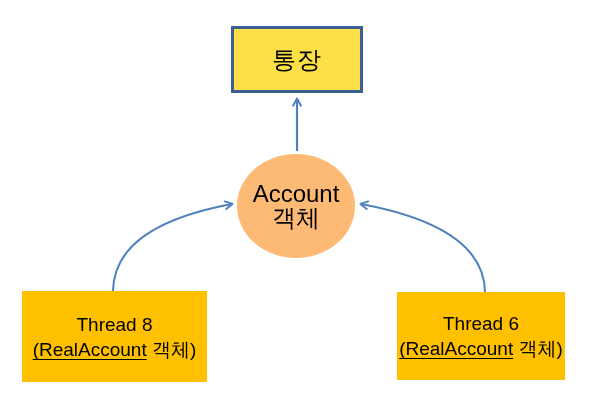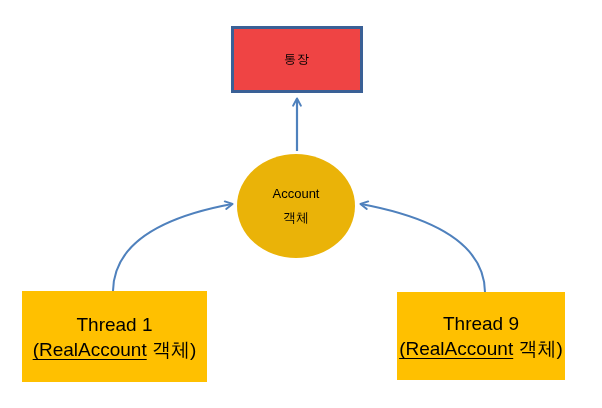--- a/index.html
+++ b/index.html
@@ -18,30 +18,30 @@
   }
   .shape {
     position: absolute;
     display: flex; flex-direction: column;
     align-items: center; justify-content: center;
     text-align: center;
     box-sizing: border-box;
   }
   .top-box {
     left: 231px; top: 26px; width: 132px; height: 67px;
-    background: #ef4444;
+    background: #fde047;
     border: 3px solid #3A6096;
-    font-size: 12px;
+    font-size: 24px;
     letter-spacing: 1px;
   }
   .ellipse {
     left: 237px; top: 154px; width: 118px; height: 104px;
-    background: #eab308;
+    background: #fdba74;
     border-radius: 50%;
-    font-size: 13px;
+    font-size: 24px;
     line-height: 24px;
   }
   .thread-box {
     background: #FFC000;
     font-size: 19px;
     line-height: 25px;
   }
   .thread1 { left: 22px;  top: 291px; width: 185px; height: 91px; }
   .thread2 { left: 397px; top: 292px; width: 168px; height: 88px; }
   .wavy {
@@ -73,22 +73,22 @@
   <div class="shape top-box">
     <span>통장</span>
   </div>
 
   <div class="shape ellipse">
     <div>Account</div>
     <div>객체</div>
   </div>
 
   <div class="shape thread-box thread1">
-    <div>Thread 1</div>
+    <div>Thread 8</div>
     <div><span class="wavy">(RealAccount</span><span> 객체)</span></div>
   </div>
 
   <div class="shape thread-box thread2">
-    <div>Thread 9</div>
+    <div>Thread 6</div>
     <div><span class="wavy">(RealAccount</span><span> 객체)</span></div>
   </div>
 
 </div>
 
 </body></html>

